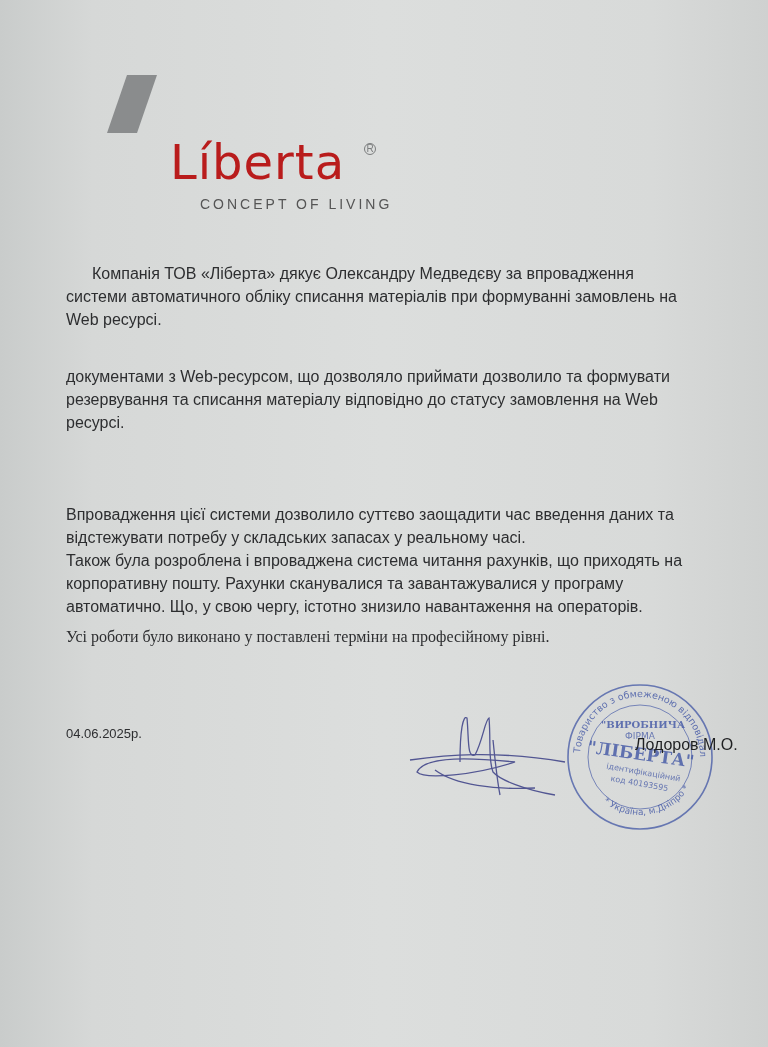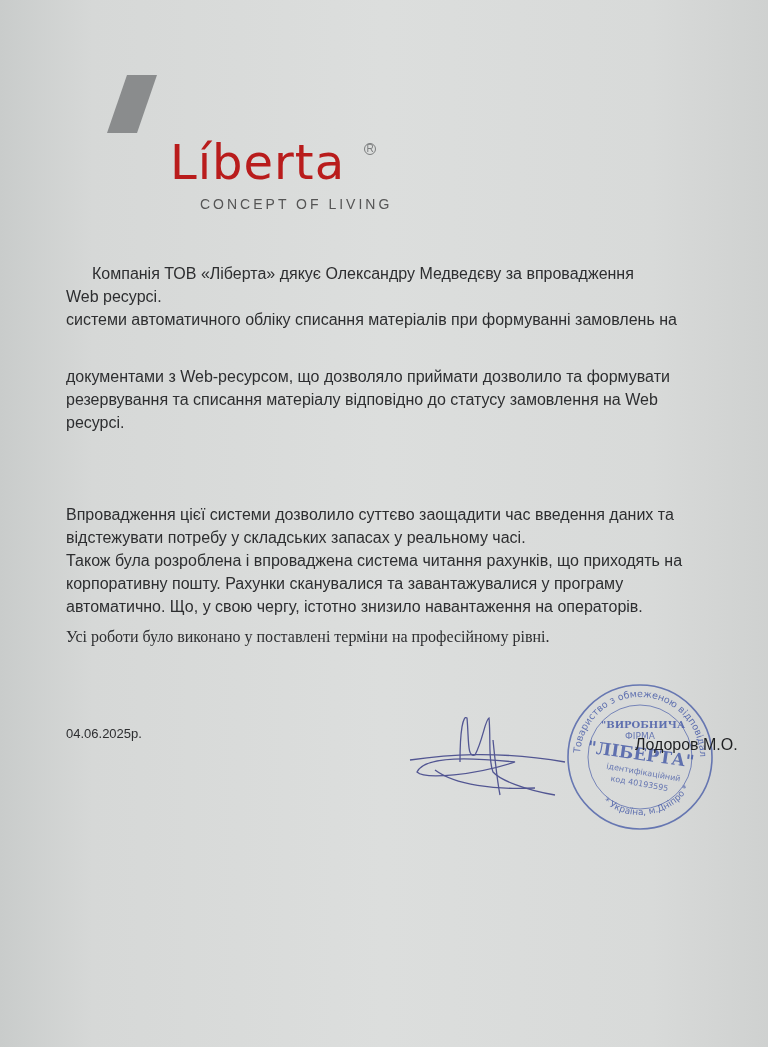--- a/index.html
+++ b/index.html
@@ -46,22 +46,22 @@
 
   <svg class="logo-slash" viewBox="0 0 50 58">
     <polygon points="20,0 50,0 30,58 0,58" fill="#8a8c8d"></polygon>
   </svg>
   <div class="logo-word">Líberta</div>
   <div class="logo-reg">R</div>
   <div class="logo-tagline">CONCEPT OF LIVING</div>
 
   <div class="para" style="top:262px;">
     <p class="indent">Компанія ТОВ «Ліберта» дякує Олександру Медведєву за впровадження</p>
+    <p>системи автоматичного обліку списання матеріалів при формуванні замовлень на</p>
     <p>Web ресурсі.</p>
-    <p>системи автоматичного обліку списання матеріалів при формуванні замовлень на</p>
   </div>
 
   <div class="para" style="top:365px;">
     <p>документами з Web-ресурсом, що дозволяло приймати дозволило та формувати</p>
     <p>резервування та списання матеріалу відповідно до статусу замовлення на Web</p>
     <p>ресурсі.</p>
   </div>
 
   <div class="para" style="top:503px;">
     <p>Впровадження цієї системи дозволило суттєво заощадити час введення даних та</p>

